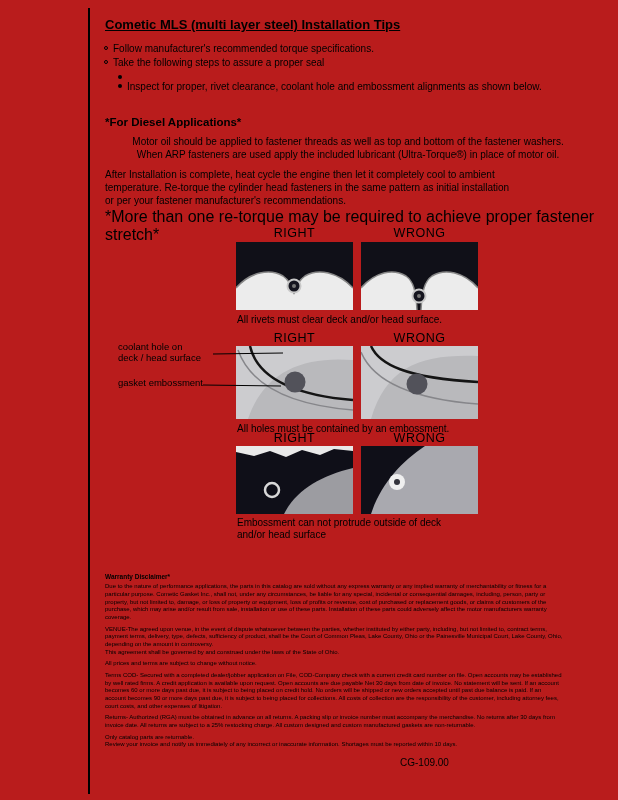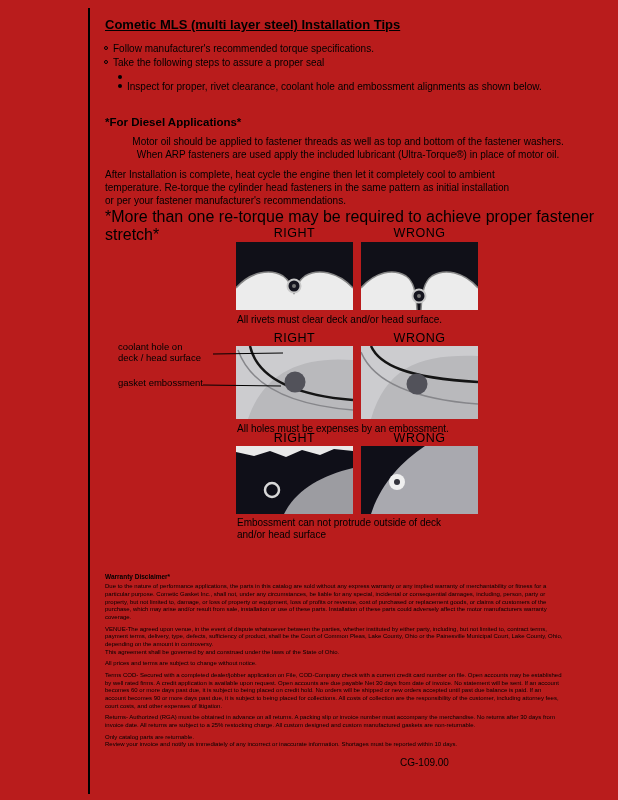--- a/index.html
+++ b/index.html
@@ -114,21 +114,21 @@
       <circle cx="56" cy="38" r="10.5" fill="#52525a"></circle>
     </svg>
   </div>
   <div class="callout" style="top:342px;">coolant hole on
 deck / head surface</div>
   <div class="callout" style="top:378px;">gasket embossment</div>
   <svg class="callout-lines" width="110" height="60">
     <line x1="18" y1="14" x2="88" y2="13" stroke="#000" stroke-width="1"></line>
     <line x1="8" y1="45" x2="86" y2="46" stroke="#000" stroke-width="1"></line>
   </svg>
-  <div class="caption" style="top:423px;">All holes must be expenses by an embossment.</div>
+  <div class="caption" style="top:423px;">All holes must be contained by an embossment.</div>
 
   <div class="dlabel" style="left:236px; top:431px;">RIGHT</div>
   <div class="dlabel" style="left:361px; top:431px;">WRONG</div>
   <div class="panel" style="left:236px; top:446px; height:68px;">
     <svg viewBox="0 0 117 68">
       <rect width="117" height="68" fill="#0f0f18"></rect>
       <path d="M0,0 H117 V5 L98,3 L84,9 L66,4 L50,11 L34,5 L18,10 L0,6 Z" fill="#e9e9e9"></path>
       <path d="M117,22 C84,30 60,44 48,68 L117,68 Z" fill="#9c9ca1"></path>
       <circle cx="36" cy="44" r="7" fill="none" stroke="#d8d8d8" stroke-width="2.5"></circle>
     </svg>

